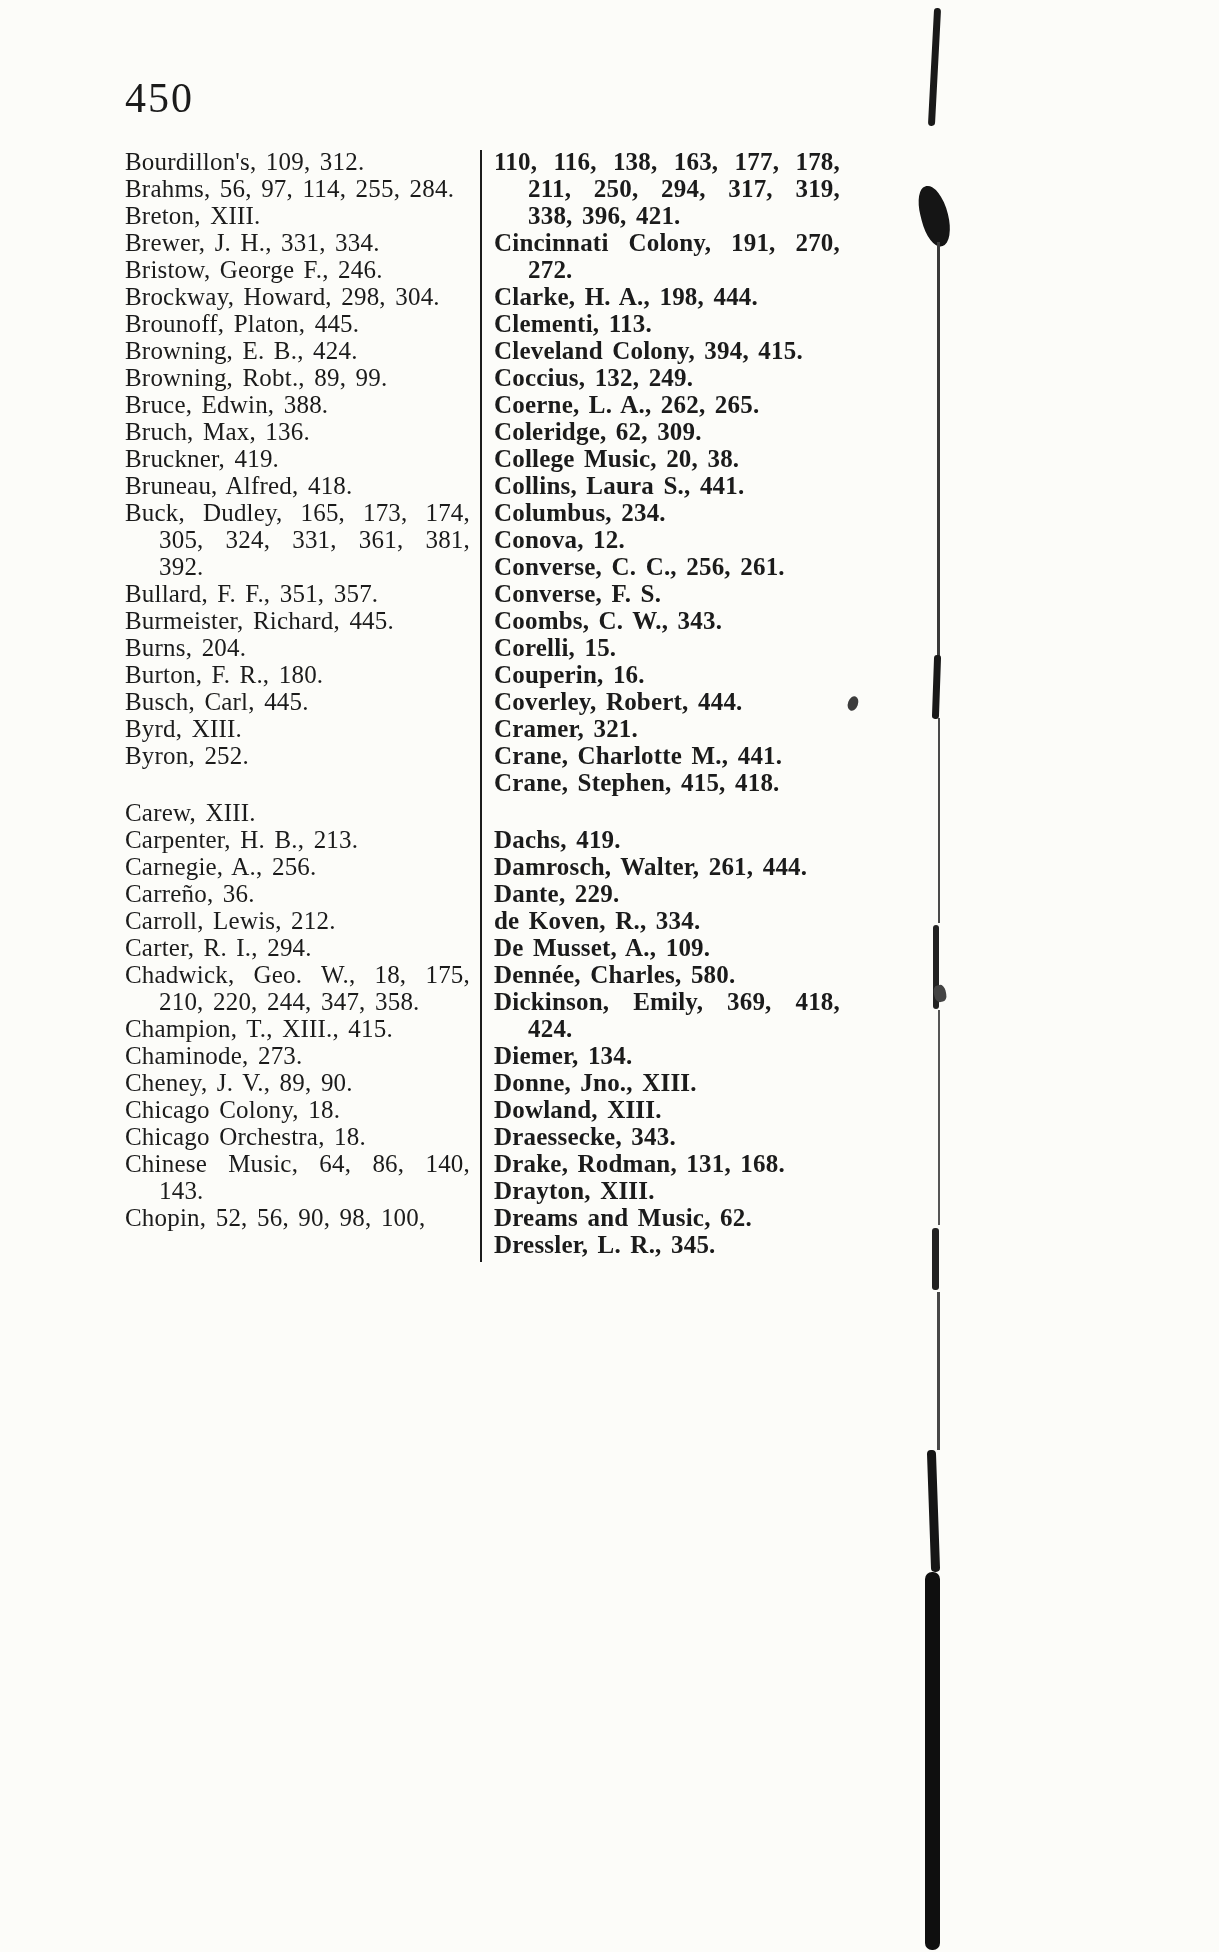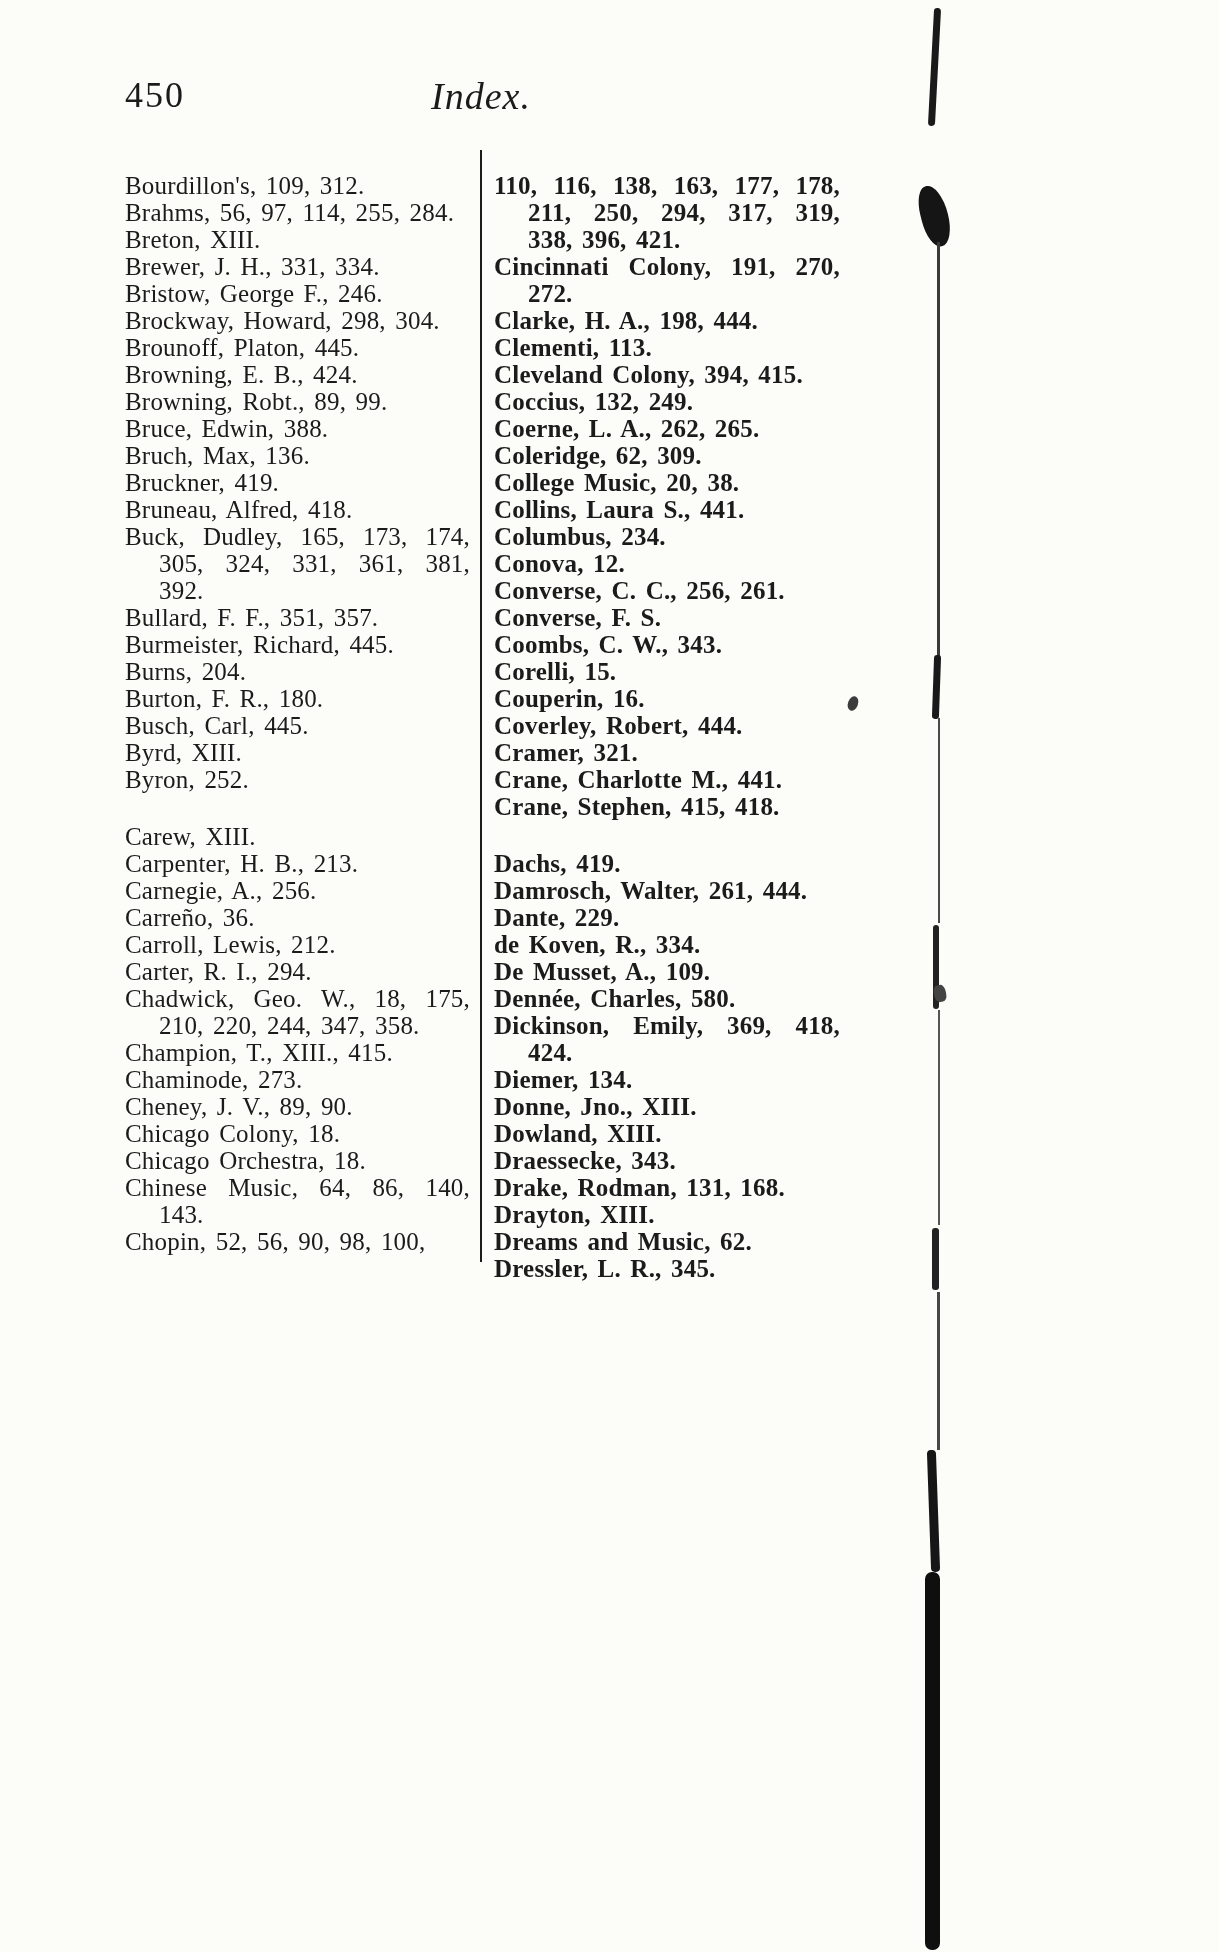--- a/index.html
+++ b/index.html
@@ -18,42 +18,42 @@
     position: absolute;
     top: 72px;
     left: 125px;
     width: 712px;
     height: 52px;
   }
   .page-number {
     position: absolute;
     left: 0;
     top: 2px;
-    font-size: 36px;
+    font-size: 42px;
     letter-spacing: 2px;
   }
   .page-title {
     position: absolute;
     left: 0;
     right: 0;
     top: 2px;
     text-align: center;
     font-style: italic;
     font-size: 38px;
     letter-spacing: 1px;
   }
 
   .columns {
     position: absolute;
     top: 148px;
     left: 125px;
     display: flex;
     align-items: flex-start;
   }
-  .col { display: block; margin-top: 24px; }
+  .col { display: block; }
   .col-left  { width: 345px; }
   .col-right { width: 352px; padding-left: 6px; font-weight: bold; }
   .divider {
     width: 0;
     border-left: 2px solid #1c1c1c;
     height: 1112px;
     margin: 2px 6px 0 10px;
   }
 
   .entry {
@@ -81,21 +81,20 @@
   .a10 { left: 929px; top: 1450px; width: 9px;  height: 122px; transform: rotate(-2deg); border-radius: 4px; background: #161616; }
   .a11 { left: 925px; top: 1572px; width: 15px; height: 378px; border-radius: 7px; background: #0f0f0f; }
   .a12 { left: 848px; top: 696px;  width: 10px; height: 15px;  transform: rotate(20deg); border-radius: 50%; background: #3c3c3c; }
   .a13 { left: 934px; top: 985px;  width: 12px; height: 17px;  transform: rotate(-12deg); border-radius: 40%; background: #444; }
 </style>
 </head>
 <body>
 
 <div class="page-header">
   <div class="page-number">450</div>
-  <div class="page-title">Index.</div>
 </div>
 
 <div class="columns">
   <div class="col col-left">
       <div class="entry">Bourdillon's, 109, 312.</div>
       <div class="entry">Brahms, 56, 97, 114, 255, 284.</div>
       <div class="entry">Breton, XIII.</div>
       <div class="entry">Brewer, J. H., 331, 334.</div>
       <div class="entry">Bristow, George F., 246.</div>
       <div class="entry">Brockway, Howard, 298, 304.</div>

